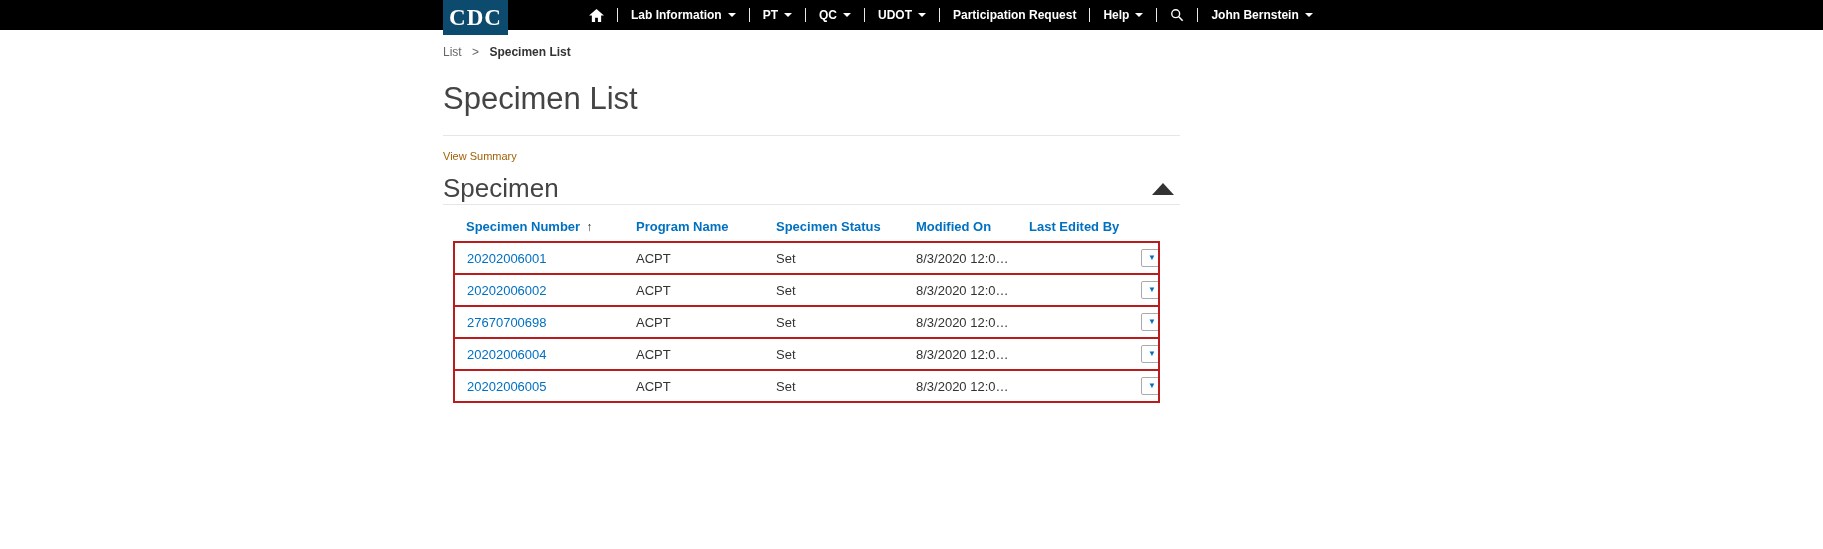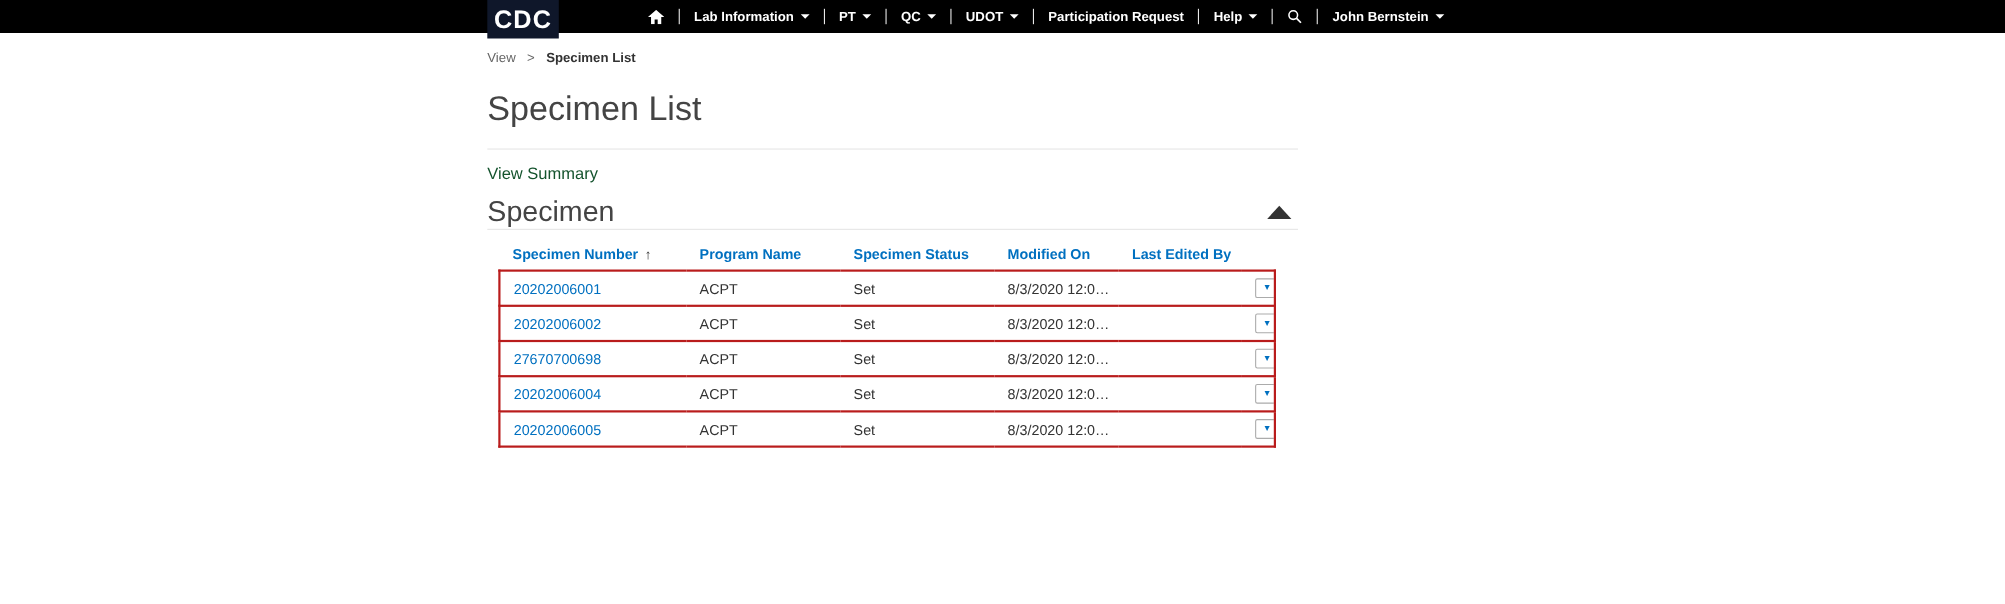--- a/index.html
+++ b/index.html
@@ -8,23 +8,23 @@
     font-family: "Liberation Sans", sans-serif;
     color: #333;
     min-height: 549px;
     min-width: 1823px;
   }
 
   
   .topnav { background: #000; height: 30px; width: 100%; }
   .nav-inner { margin-left: 443px; width: 760px; display: flex; align-items: flex-start; height: 30px; }
   .brand {
-    height: 35px; min-width: 65px; background: #0f172a; color: #fff;
+    height: 35px; min-width: 65px; background: #0c4a6e; color: #fff;
     display: flex; align-items: center; justify-content: center;
-    font-family: Liberation Sans, sans-serif; font-weight: bold; font-size: 23px;
+    font-family: Liberation Serif, serif; font-weight: bold; font-size: 23px;
     letter-spacing: 1px; text-decoration: none; padding: 0 4px;
   }
   .nav-list { display: flex; align-items: center; height: 30px; margin-left: 68px; }
   .nav-item {
     color: #fff; font-size: 12px; text-decoration: none;
     padding: 0 13px; display: flex; align-items: center; height: 30px; white-space: nowrap; font-weight: bold;
   }
   .divider { width: 1px; height: 14px; background: #e8e8e8; flex: 0 0 auto; }
   .caret-down {
     width: 0; height: 0; border-left: 4px solid transparent;
@@ -41,21 +41,21 @@
   .breadcrumb .current { color: #333; font-weight: bold; }
 
   .page-title {
     font-size: 31px; font-weight: 300; color: #444;
     margin: 23px 0 0 0; line-height: 1.1;
   }
   .rule { border: none; border-top: 1px solid #e6e6e6; margin: 19px 0 0 0; }
 
   .view-summary {
     display: inline-block; margin-top: 14px;
-    color: #14532d; font-size: 15px; text-decoration: none;
+    color: #a16207; font-size: 11px; text-decoration: none;
   }
 
   .section-header {
     display: flex; align-items: center; justify-content: space-between;
     margin-top: 9px; border-bottom: 1px solid #e6e6e6; 
   }
   .section-title { font-size: 26px; font-weight: 300; color: #444; margin: 0; }
   .collapse-btn { background: none; border: none; padding: 2px 6px; cursor: pointer; }
   .triangle-up {
     display: block; width: 0; height: 0;
@@ -152,21 +152,21 @@
         <span class="caret-down"></span>
       </a>
 
     </nav>
   </div>
 </header>
 
 <main class="container">
 
   <div class="breadcrumb">
-    <a href="#">View</a>
+    <a href="#">List</a>
     <span class="sep">&gt;</span>
     <span class="current">Specimen List</span>
   </div>
 
   <h1 class="page-title">Specimen List</h1>
 
   <hr class="rule">
 
   <a href="#" class="view-summary">View Summary</a>
 

